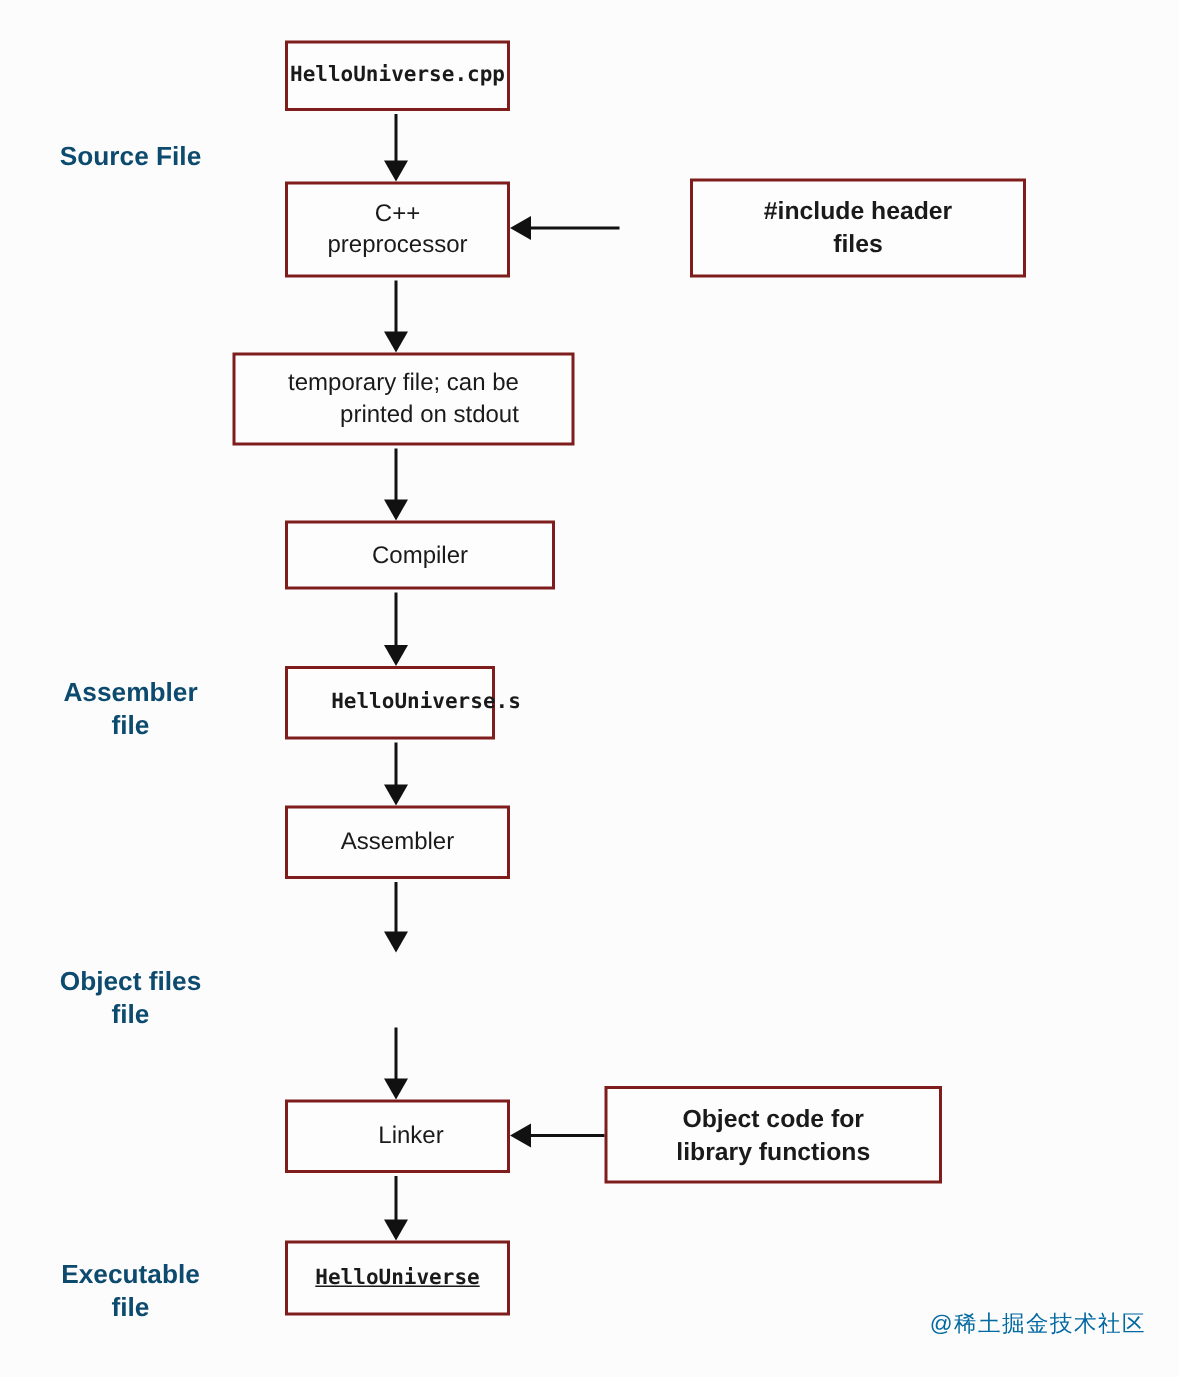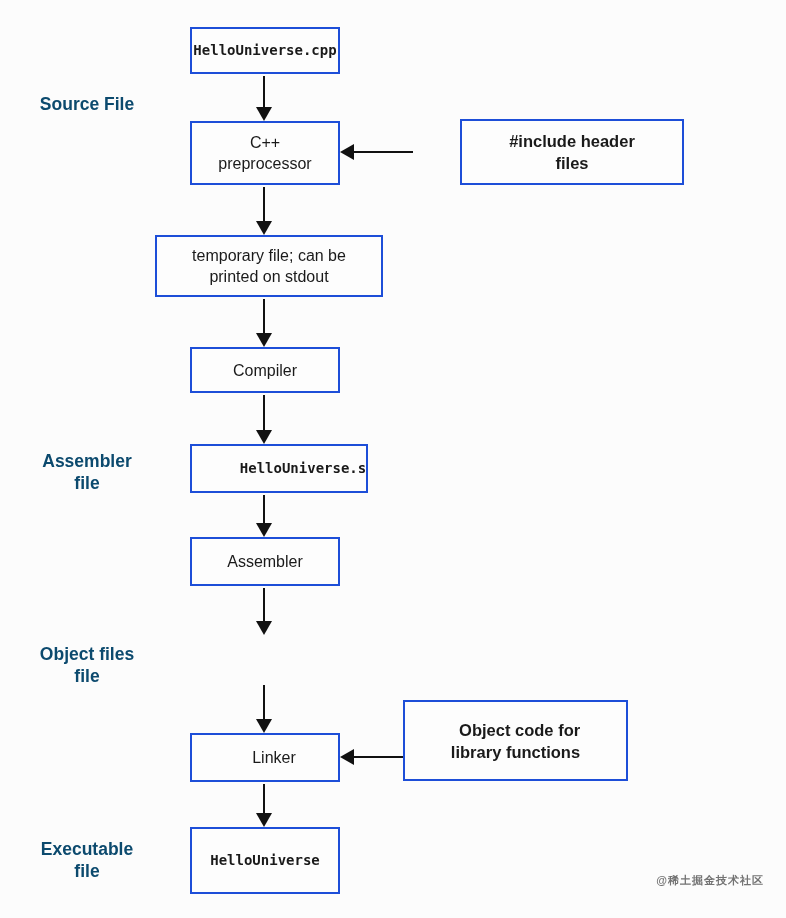--- a/index.html
+++ b/index.html
@@ -11,21 +11,21 @@
     position: relative;
     width: 786px;
     height: 918px;
     background: #fcfcfc;
     overflow: hidden;
   }
   
   .box {
     position: absolute;
     box-sizing: border-box;
-    border: 2px solid #1d4ed8;
+    border: 2px solid #7f1d1d;
     background: #fdfdfd;
     display: flex;
     align-items: center;
     justify-content: center;
     text-align: center;
     white-space: pre-line;
     color: #1a1a1a;
     font-size: 16px;
     line-height: 21px;
   }
@@ -80,28 +80,28 @@
     top: -7px;
     width: 0; height: 0;
     border-top: 8px solid transparent;
     border-bottom: 8px solid transparent;
     border-right: 14px solid #111;
   }
   
   #box-cpp         { left:190px; top:27px;  width:150px; height:47px; }
   #box-preproc     { left:190px; top:121px; width:150px; height:64px; }
   #box-include     { left:413px; top:119px; width:224px; height:66px;margin-left:47px; }
-  #box-temp        { left:155px; top:235px; width:228px; height:62px; }
-  #box-compiler    { left:190px; top:347px; width:150px; height:46px; }
-  #box-sfile       { left:190px; top:444px; width:178px; height:49px;padding-left:48px; }
+  #box-temp        { left:155px; top:235px; width:228px; height:62px;text-align:right; }
+  #box-compiler    { left:190px; top:347px; width:180px; height:46px; }
+  #box-sfile       { left:190px; top:444px; width:140px; height:49px;padding-left:48px; }
   #box-assembler   { left:190px; top:537px; width:150px; height:49px; }
   #box-ofile       { left:190px; top:635px; width:150px; height:48px; }
   #box-linker      { left:190px; top:733px; width:150px; height:49px;padding-left:18px; }
-  #box-objlib      { left:403px; top:700px; width:225px; height:81px;text-align:right; }
-  #box-exe         { left:190px; top:827px; width:150px; height:67px; }
+  #box-objlib      { left:403px; top:724px; width:225px; height:65px; }
+  #box-exe         { left:190px; top:827px; width:150px; height:50px;text-decoration:underline; }
 
   #lbl-source      { left:2px; top:93px;  }
   #lbl-assembler   { left:2px; top:450px; }
   #lbl-objcode     { left:2px; top:643px; }
   #lbl-exe         { left:2px; top:838px; }
 
   #ar1 { top:76px;  height:32px; }
   #ar2 { top:187px; height:35px; }
   #ar3 { top:299px; height:35px; }
   #ar4 { top:395px; height:36px; }
@@ -110,24 +110,23 @@
   #ar7 { top:685px; height:35px; }
   #ar8 { top:784px; height:30px; }
 
   #har-include { left:354px; top:151px; width:59px; }
   #har-objlib  { left:354px; top:756px; width:49px; }
 
   .watermark {
     position: absolute;
     right: 22px;
     top: 873px;
-    font-size: 11px;
-    color: #737373;
+    font-size: 15px;
+    color: #0369a1;
     letter-spacing: 1px;
-    font-weight: bold;
   }
 </style>
 </head>
 <body>
 
 <div class="canvas">
 
   <div class="side-label" id="lbl-source">Source File</div>
   <div class="side-label" id="lbl-assembler">Assembler
 file</div>

